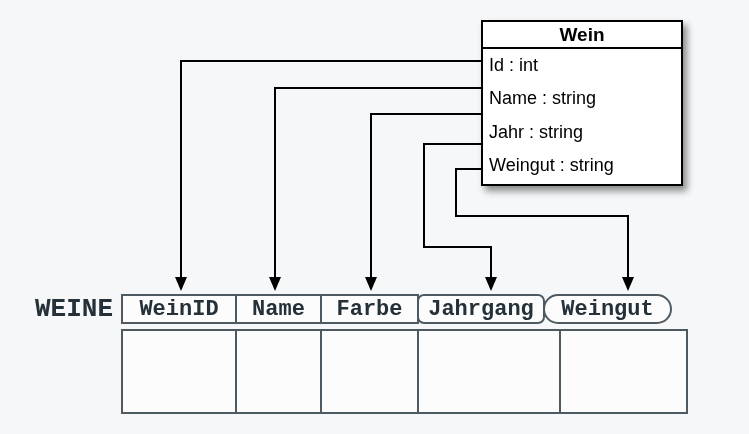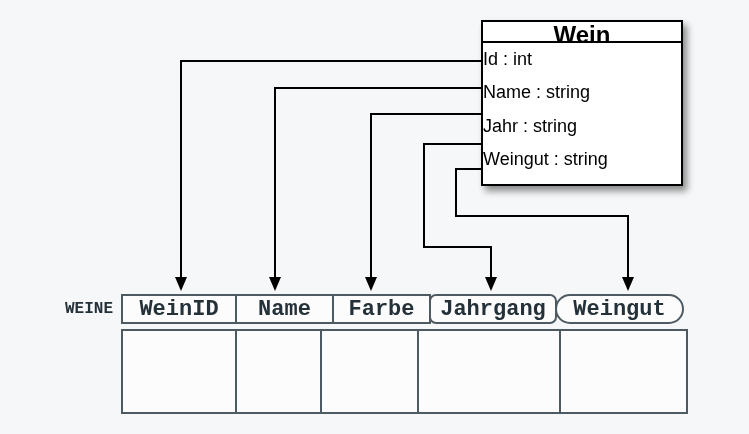--- a/index.html
+++ b/index.html
@@ -24,51 +24,52 @@
   
   .classbox {
     position: absolute;
     left: 481px; top: 20px;
     width: 202px; height: 166px;
     background: var(--boxbg, #ffffff);
     border: 2px solid var(--boxborder, #000);
     box-shadow: 4px 5px 7px rgba(0,0,0,0.45);
   }
   .classbox-title {
-    height: 21px; line-height: 26px;
+    height: 27px; line-height: 26px;
     text-align: center;
     font-weight: bold;
-    font-size: 24px;
+    font-size: 19px;
     color: #000;
     border-bottom: 2px solid var(--boxborder, #000);
   }
   .classbox-attrs {
     display: flex;
     flex-direction: column;
     height: 133px;
+    padding-left: 6px;
   }
   .attr-row {
     flex: 1;
     display: flex;
     align-items: center;
     font-size: 18px;
     color: #000;
     white-space: nowrap;
   }
 
   
   .table-label {
     position: absolute;
     left: 30px; top: 294px;
     width: 83px; height: 30px;
     line-height: 30px;
     text-align: right;
     font-family: "Liberation Mono", monospace;
     font-weight: bold;
-    font-size: 16px;
+    font-size: 26px;
     color: var(--ttext, #243139);
   }
   .trow {
     position: absolute;
     left: 121px;
     display: flex;
   }
   .trow.thead { top: 294px; height: 30px; }
   .trow.tbody { top: 329px; height: 85px; }
   .cell {
@@ -121,21 +122,21 @@
         <div class="attr-row">Name : string</div>
         <div class="attr-row">Jahr : string</div>
         <div class="attr-row">Weingut : string</div>
       </div>
   </div>
 
   <div class="table-label">WEINE</div>
 
   <div class="trow thead" id="thead">
       <div class="cell" style="width: 116px;">WeinID</div>
-      <div class="cell" style="width: 99px;">Name</div>
+      <div class="cell" style="width: 87px;">Name</div>
       <div class="cell" style="width: 99px;">Farbe</div>
       <div class="cell" style="width: 128px; border-radius: 7px;">Jahrgang</div>
       <div class="cell" style="width: 129px; border-radius: 15px;">Weingut</div>
     </div>
   <div class="trow tbody" id="tbody">
       <div class="cell" style="width: 116px;"></div>
       <div class="cell" style="width: 87px;"></div>
       <div class="cell" style="width: 99px;"></div>
       <div class="cell" style="width: 144px;"></div>
       <div class="cell" style="width: 129px;"></div>

